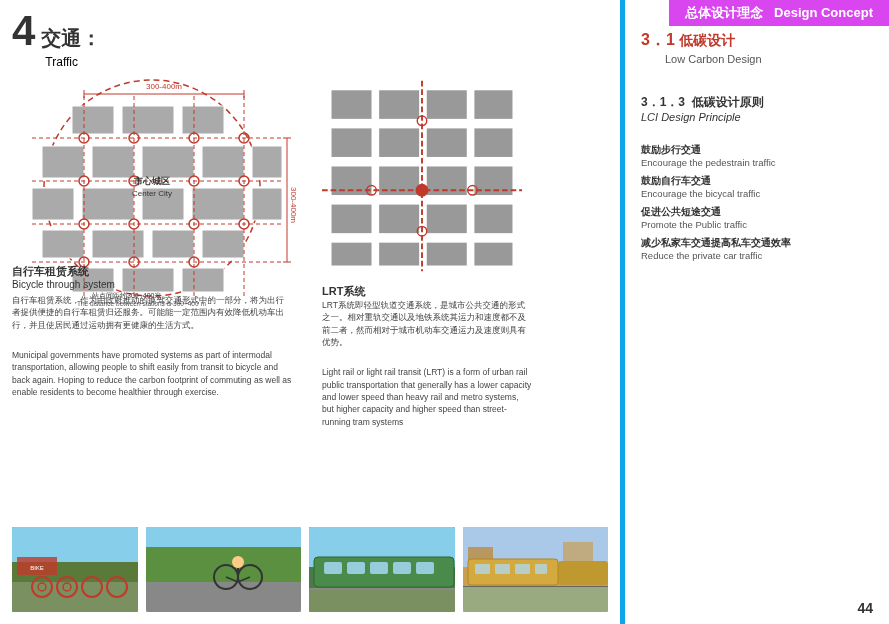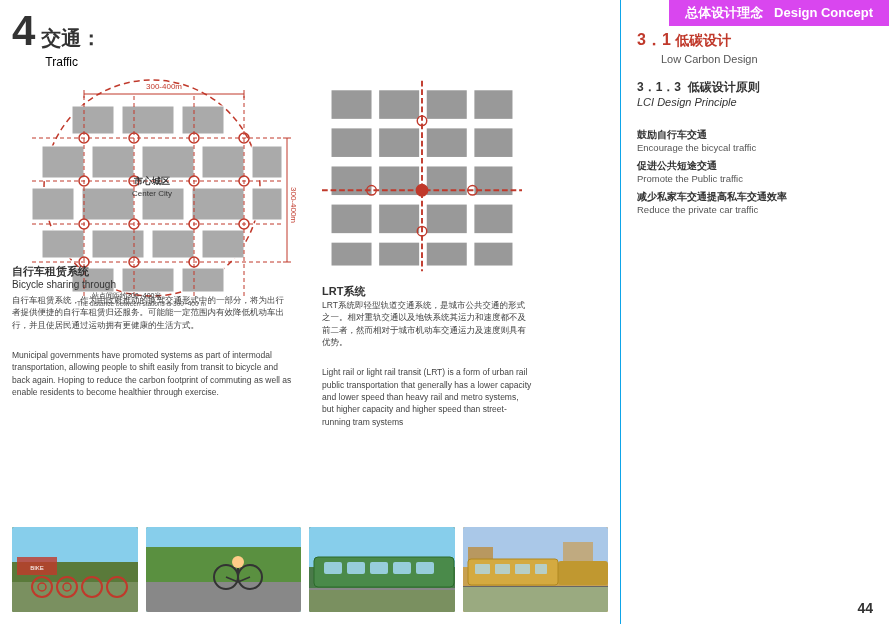--- a/index.html
+++ b/index.html
@@ -36,21 +36,21 @@
     }
 
     
     .right-panel {
       position: absolute;
       top: 0;
       right: 0;
       width: 269px;
       height: 624px;
       padding: 30px 16px 10px 16px;
-      border-left: 1px solid #0ea5e9;
+      border-left: 5px solid #0ea5e9;
     }
 
     
     .section-title-row {
       display: flex;
       align-items: baseline;
       gap: 6px;
       margin-bottom: 4px;
     }
     .section-number {
@@ -363,21 +363,21 @@
       
       <div class="caption-cn">LRT系统</div>
       <p class="lrt-body-text">LRT系统即轻型轨道交通系统，是城市公共交通的形式之一。相对重轨交通以及地铁系统其运力和速度都不及前二者，然而相对于城市机动车交通运力及速度则具有优势。</p>
       <br>
       <p class="lrt-body-text">Light rail or light rail transit (LRT) is a form of urban rail public transportation that generally has a lower capacity and lower speed than heavy rail and metro systems, but higher capacity and higher speed than street-running tram systems</p>
     </div>
   </div>
 
   <div style="position:absolute; top:260px; left:12px; width:290px;">
     <div class="caption-cn">自行车租赁系统</div>
-    <div class="caption-en">Bicycle sharing through</div>
+    <div class="caption-en">Bicycle through system</div>
     <p class="body-text">自行车租赁系统，作为由政府推动的换驾交通形式中的一部分，将为出行者提供便捷的自行车租赁归还服务。可能能一定范围内有效降低机动车出行，并且使居民通过运动拥有更健康的生活方式。</p>
     <br>
     <p class="body-text">Municipal governments have promoted systems as part of intermodal transportation, allowing people to shift easily from transit to bicycle and back again. Hoping to reduce the carbon footprint of commuting as well as enable residents to become healthier through exercise.</p>
   </div>
 
   <div class="photos-row" style="position:absolute; bottom:12px; left:12px; width:596px;">
 
     <div class="photo-placeholder photo-left">
       <svg width="130" height="85" viewBox="0 0 130 85">
         <rect width="130" height="85" fill="#5a7a3a"></rect>
@@ -463,31 +463,35 @@
 </div>
 
 <div class="right-panel">
   <div class="right-title-section">
     <div>
       <span class="right-section-num">3．1</span>
       <span class="right-section-cn">低碳设计</span>
     </div>
     <div class="right-section-en">Low Carbon Design</div>
 
-    <div style="margin-top:14px;">
+    <div style="margin-top:29px;">
       <div class="right-subsection-num">
         <span>3．1．3</span>
         &nbsp;<span>低碳设计原则</span>
       </div>
       <div class="right-subsection-en">LCI Design Principle</div>
     </div>
   </div>
 
   <div style="margin-top: 20px;">
     <div class="right-list-item">
+      <div class="right-list-cn">鼓励步行交通</div>
+      <div class="right-list-en">Encourage the pedestrain traffic</div>
+    </div>
+    <div class="right-list-item">
       <div class="right-list-cn">鼓励自行车交通</div>
       <div class="right-list-en">Encourage the bicycal traffic</div>
     </div>
     <div class="right-list-item">
       <div class="right-list-cn">促进公共短途交通</div>
       <div class="right-list-en">Promote the Public traffic</div>
     </div>
     <div class="right-list-item">
       <div class="right-list-cn">减少私家车交通提高私车交通效率</div>
       <div class="right-list-en">Reduce the private car traffic</div>

